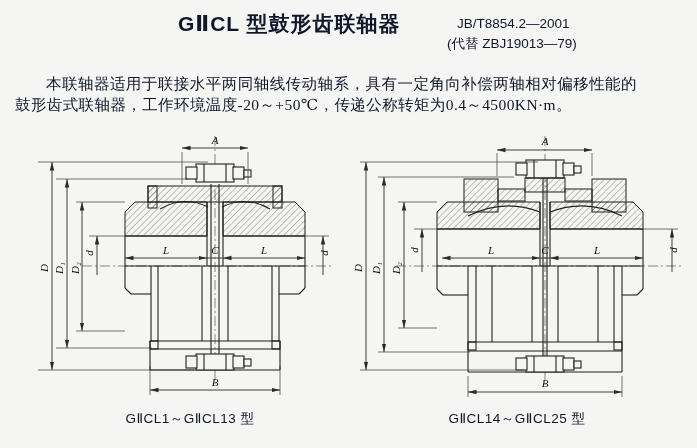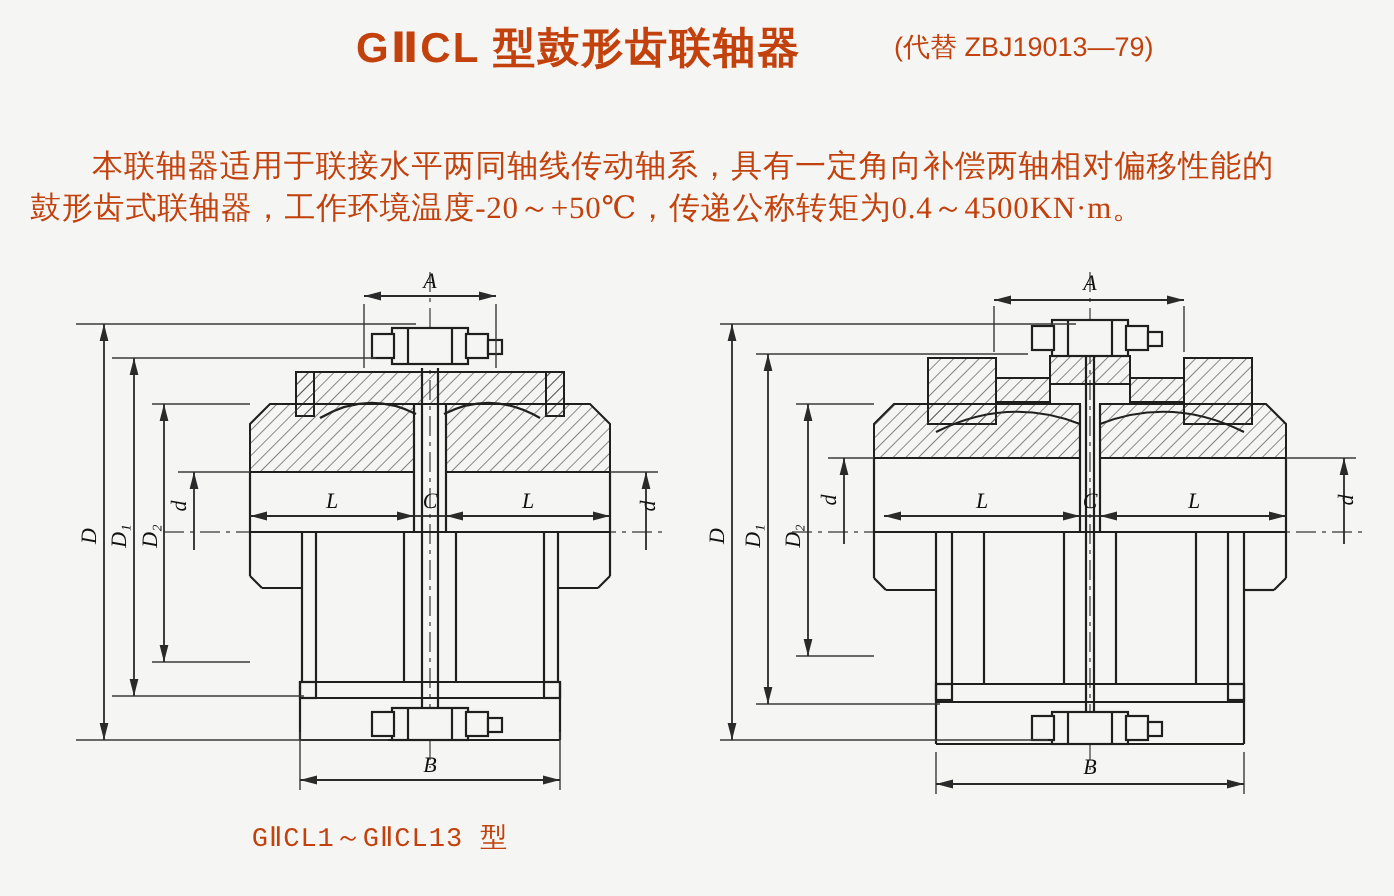--- a/index.html
+++ b/index.html
@@ -4,21 +4,21 @@
 <style>
   html,body{margin:0;padding:0;}
   body{
     font-family:"Liberation Serif","DejaVu Serif",serif;
     background:#e9e9e7;
   }
   .page{
     position:relative;
     width:697px;height:448px;
     background:#f5f5f3;
-    color:#c2410c;
+    color:#0f172a;
     overflow:hidden;
   }
   .title{
     position:absolute;left:178px;top:10px;width:270px;
     font-family:"Liberation Sans","DejaVu Sans",sans-serif;
     font-weight:bold;font-size:21px;letter-spacing:1px;
     white-space:nowrap;
   }
   .std{
     position:absolute;left:447px;top:14px;width:220px;
@@ -29,21 +29,21 @@
   .intro{
     position:absolute;left:15px;top:74px;width:622px;
     font-size:15.5px;line-height:20.5px;
     text-indent:2em;text-align:justify;letter-spacing:0.4px;
   }
   .fig{position:absolute;top:132px;}
   .fig.f1{left:30px;}
   .fig.f2{left:352px;}
   .caption{
     position:absolute;top:410px;width:210px;text-align:center;
-    font-family:Liberation Mono, monospace;
+    font-family:Liberation Sans, sans-serif;
     font-size:13.5px;letter-spacing:0.5px;
   }
   .caption.c1{left:85px;}
   .caption.c2{left:412px;}
   
   .geo{stroke:#1f1f1f;stroke-width:1.1;fill:none;}
   .geo-f{stroke:#1f1f1f;stroke-width:1.1;fill:#f5f5f3;}
   .hat{stroke:#1f1f1f;stroke-width:1;fill:url(#hatch);}
   .ext{stroke:#3a3a3a;stroke-width:0.7;fill:none;}
   .dim{stroke:#2a2a2a;stroke-width:0.9;fill:none;}
@@ -56,20 +56,21 @@
   .arrfill{fill:#2a2a2a;}
 </style>
 </head>
 <body>
 
 <div class="page">
 
   <div class="title">GⅡCL 型鼓形齿联轴器</div>
 
   <div class="std">
+    <div class="code">JB/T8854.2—2001</div>
     <div>(代替 ZBJ19013—79)</div>
   </div>
 
   <div class="intro">本联轴器适用于联接水平两同轴线传动轴系，具有一定角向补偿两轴相对偏移性能的鼓形齿式联轴器，工作环境温度-20～+50℃，传递公称转矩为0.4～4500KN·m。</div>
 
   <svg class="fig f1" width="310" height="272" viewBox="0 0 310 272">
     <defs>
       <pattern id="hatch" patternUnits="userSpaceOnUse" width="4.5" height="4.5" patternTransform="rotate(45)">
         <line x1="0" y1="0" x2="0" y2="4.5" stroke="#3a3a3a" stroke-width="0.6"></line>
       </pattern>
@@ -284,14 +285,15 @@
     <text class="dlab" transform="rotate(-90 48 136)" x="48" y="136">D₂</text>
     <text class="dlab" transform="rotate(-90 66 118)" x="66" y="118">d</text>
     <text class="dlab" transform="rotate(-90 324.5 118)" x="324.5" y="118">d</text>
     <text class="dlab" x="139" y="122">L</text>
     <text class="dlab" x="193" y="122">C</text>
     <text class="dlab" x="245" y="122">L</text>
     <text class="dlab" x="193" y="255">B</text>
   </svg>
 
   <div class="caption c1">GⅡCL1～GⅡCL13 型</div>
+  <div class="caption c2">GⅡCL14～GⅡCL25 型</div>
 
 </div>
 
 </body></html>

